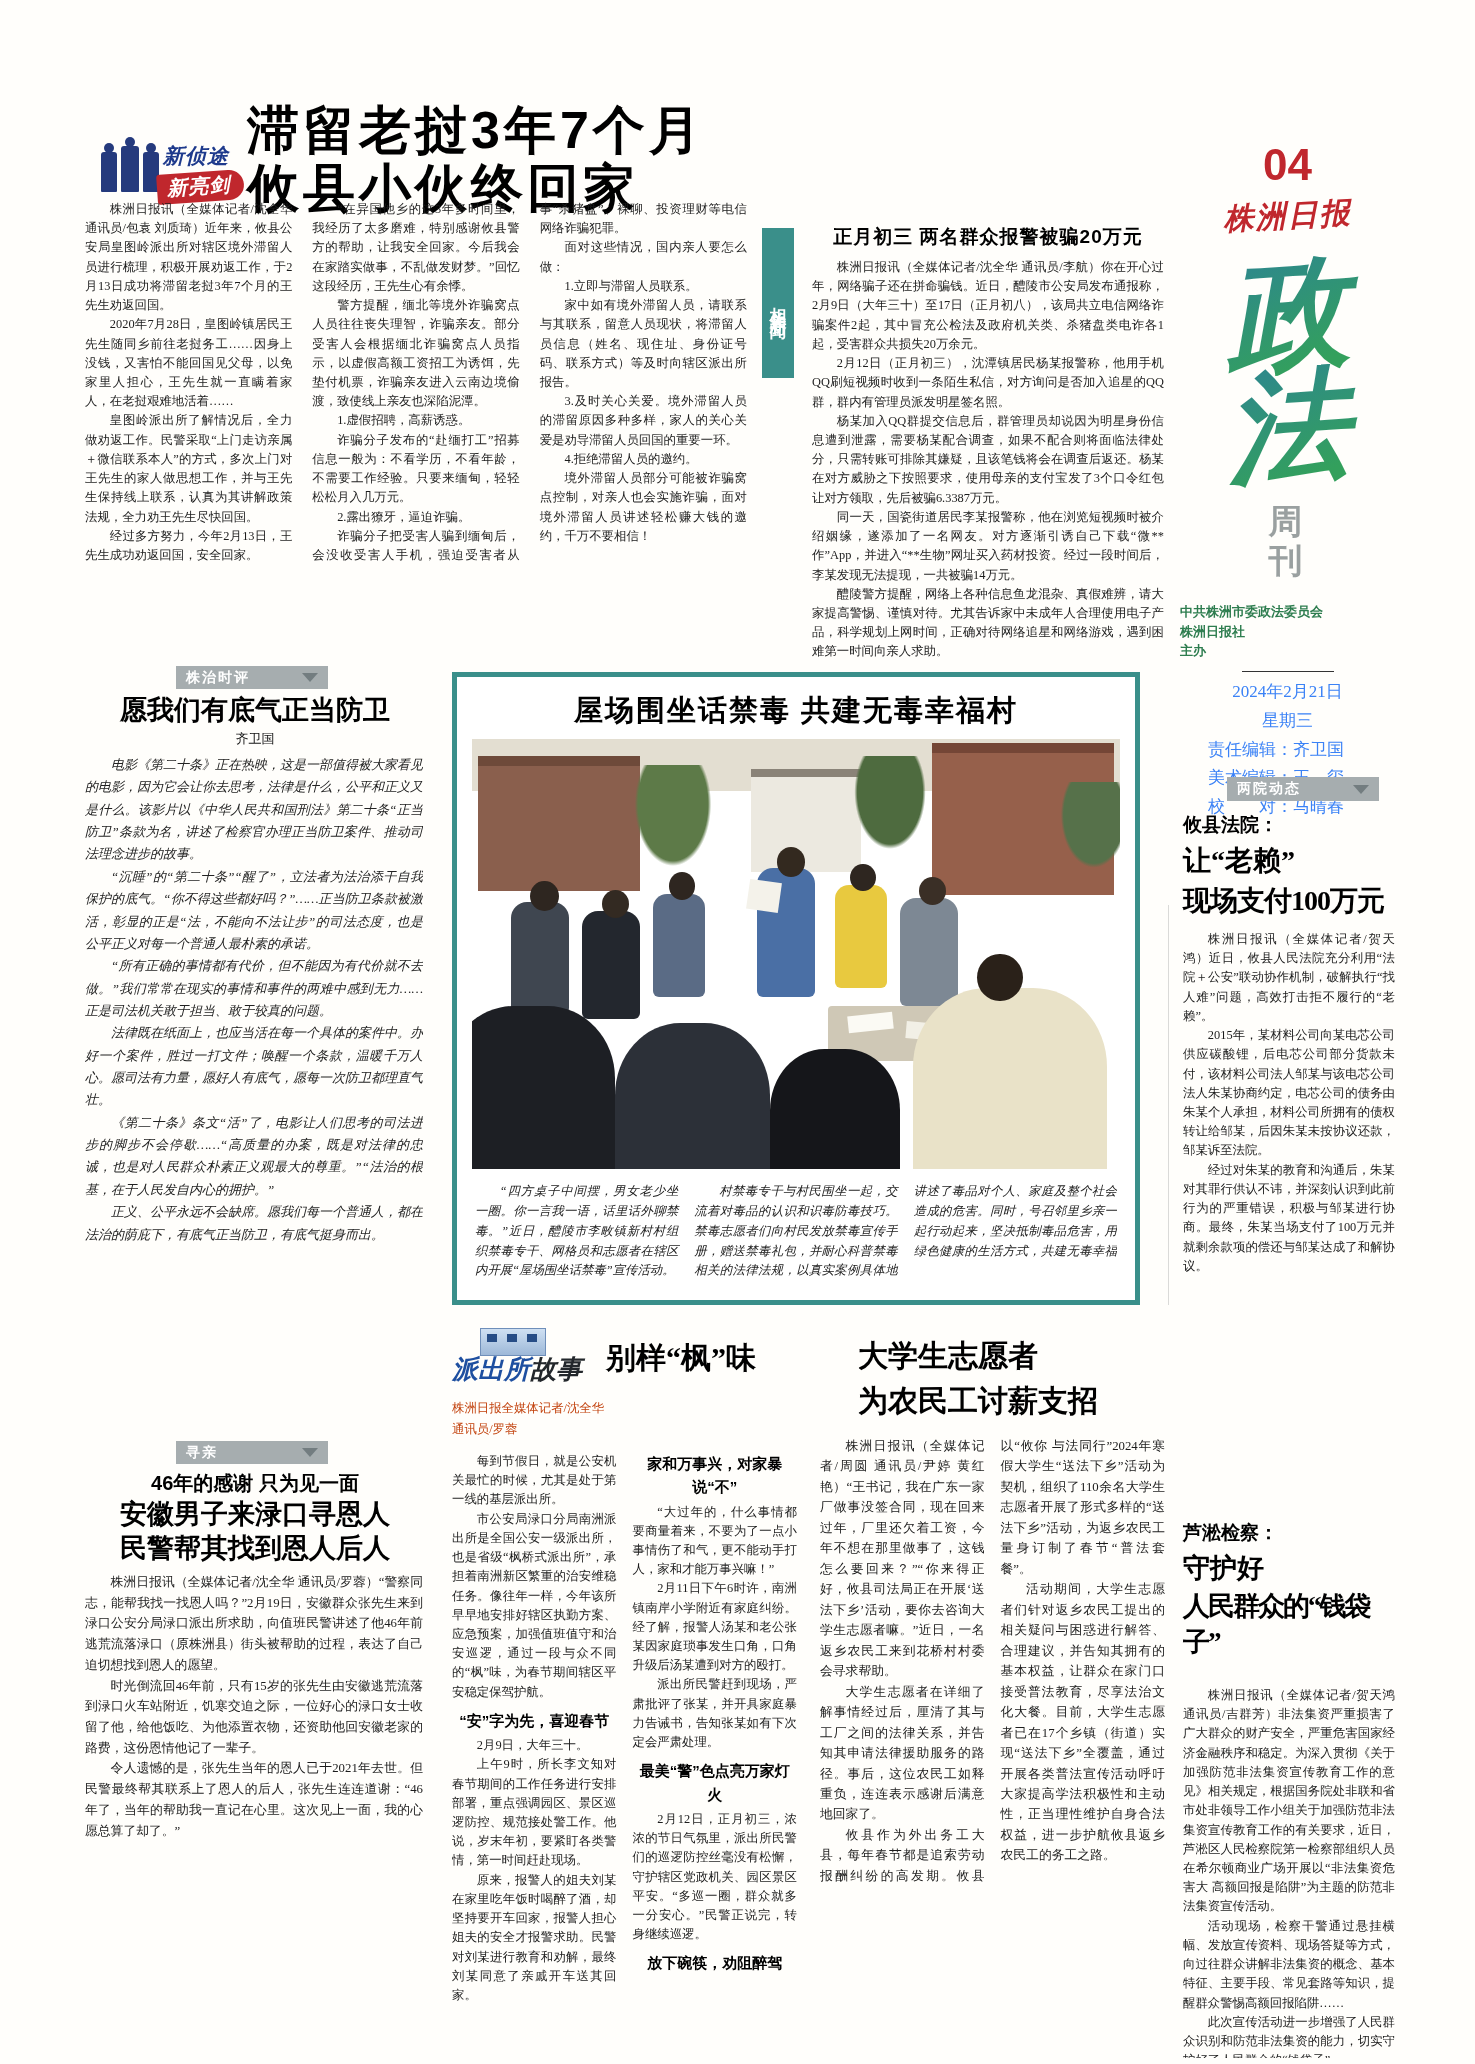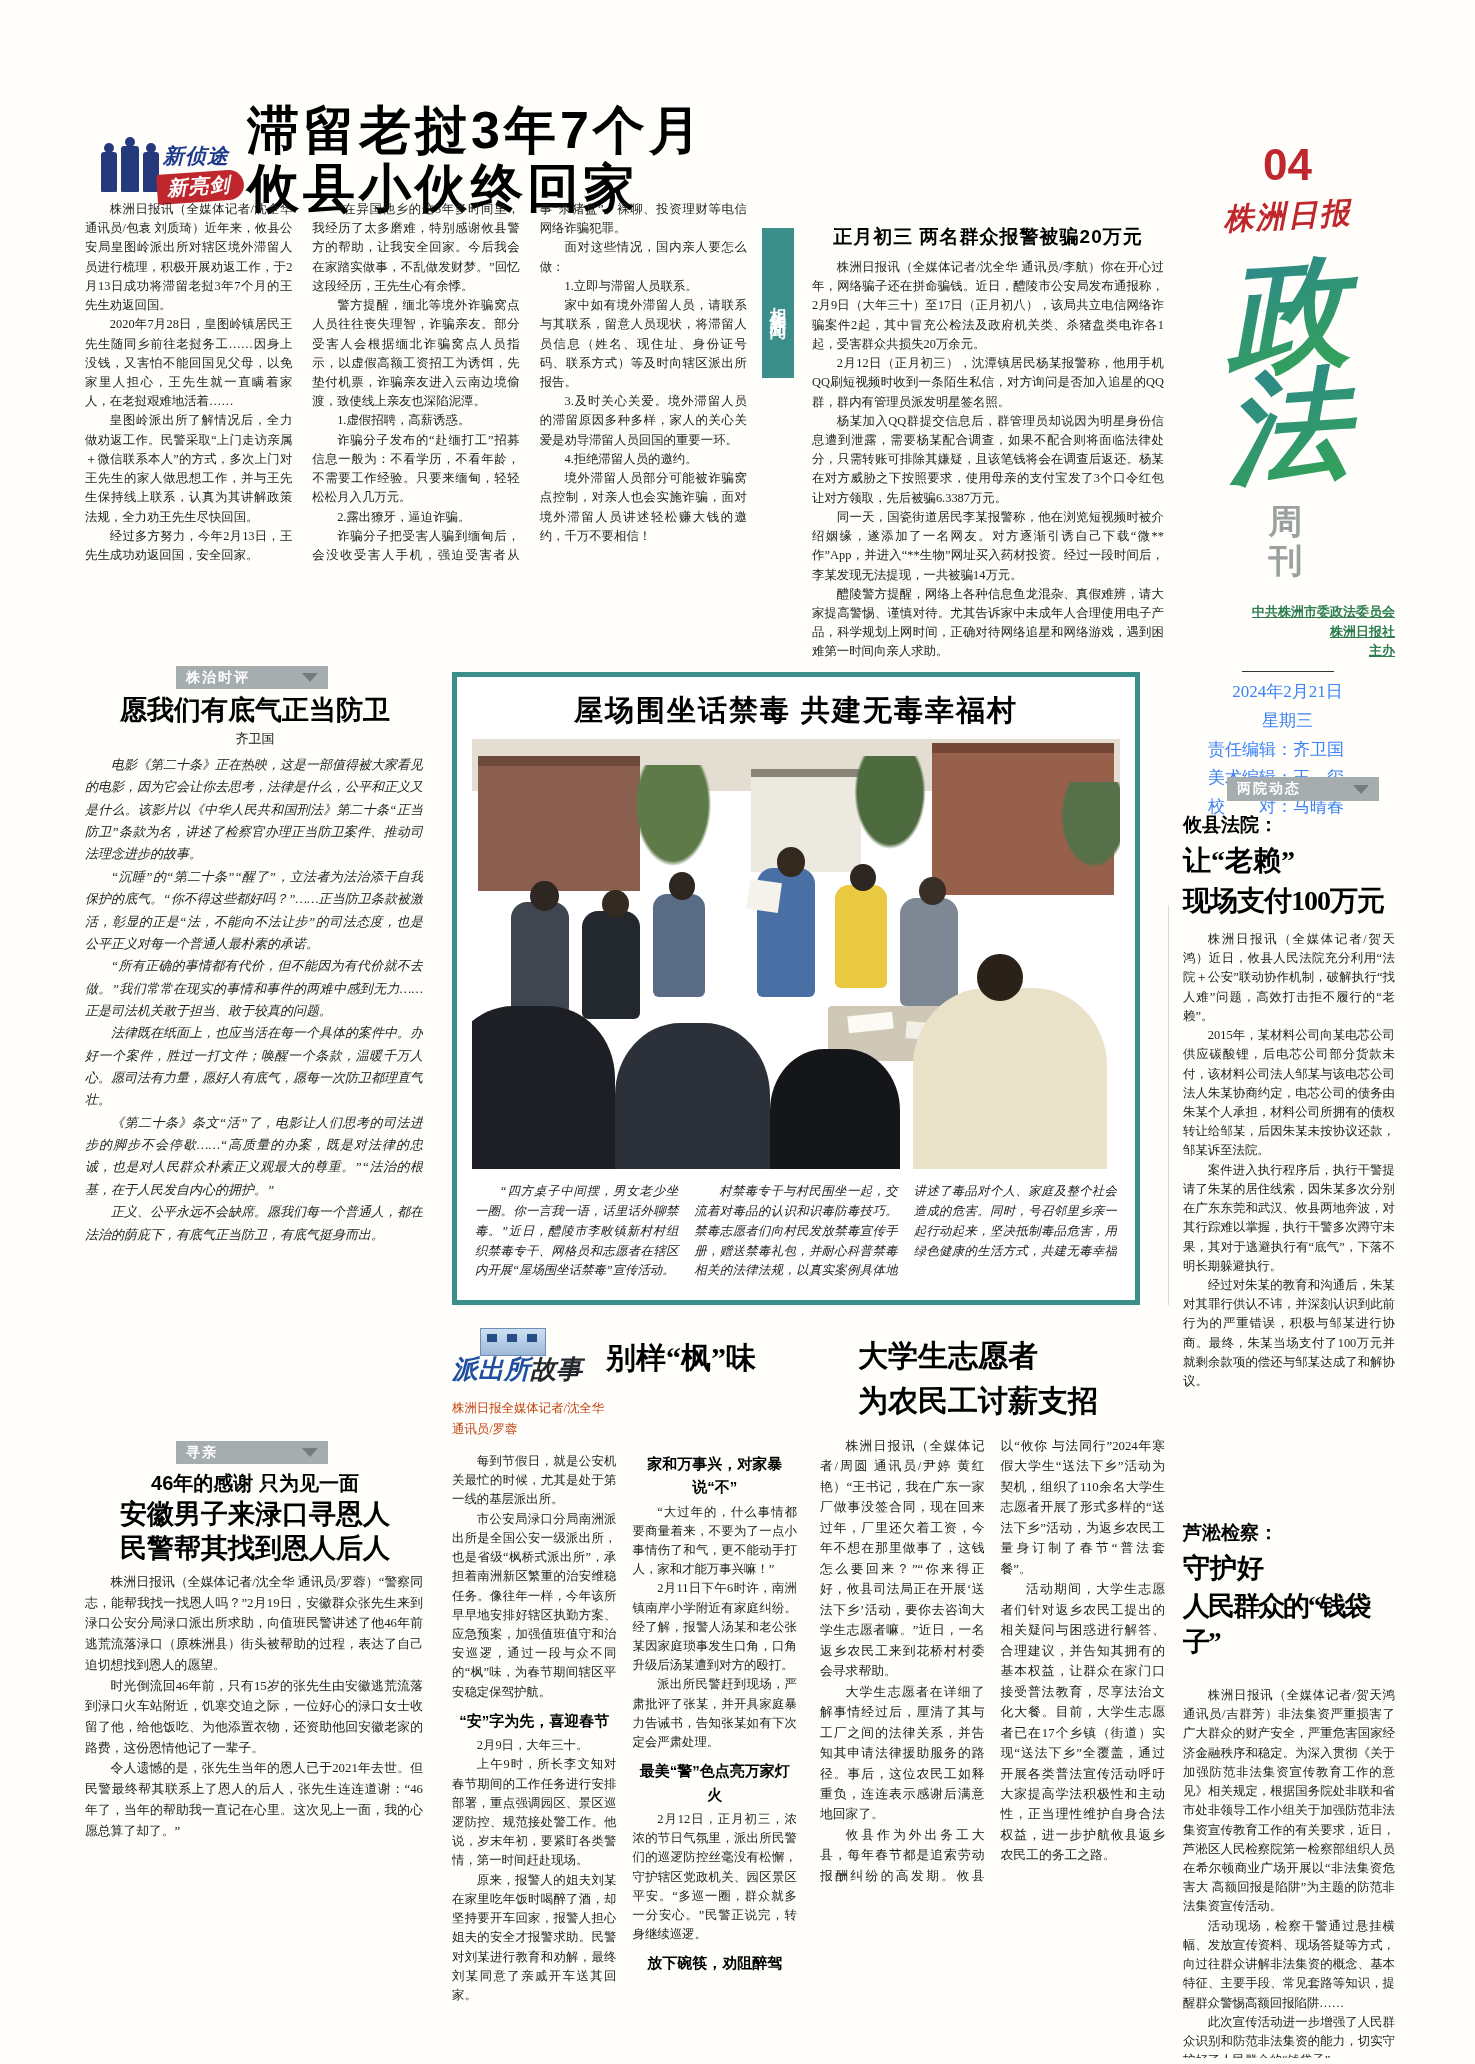--- a/index.html
+++ b/index.html
@@ -22,21 +22,21 @@
   .tab .tri{margin-left:auto;width:0;height:0;border-left:8px solid transparent;border-right:8px solid transparent;border-top:9px solid #737d80;}
   .vtab{background:#3a8f8a;color:#fff;font-family:"Liberation Sans","DejaVu Sans",sans-serif;
         font-weight:700;font-size:17px;writing-mode:vertical-rl;text-orientation:upright;
         display:flex;align-items:center;justify-content:center;letter-spacing:5px;}
   
   .pageno{font-family:"Liberation Sans","DejaVu Sans",sans-serif;font-weight:700;font-size:44px;color:#c0272d;text-align:center;}
   .papername{font-style:italic;font-weight:900;font-size:30px;color:#c0272d;text-align:center;letter-spacing:2px;transform:rotate(-3deg);}
   .zf{font-weight:900;font-style:italic;font-size:122px;line-height:0.98;text-align:center;
       background:linear-gradient(160deg,#2e8a88 20%,#33a05c 80%);-webkit-background-clip:text;background-clip:text;color:transparent;transform:rotate(-4deg);}
   .weekly{font-family:"Liberation Sans","DejaVu Sans",sans-serif;font-weight:700;font-size:34px;line-height:1.15;color:#9aa0a0;text-align:center;letter-spacing:4px;}
-  .sponsor{font-size:13px;line-height:1.5;color:#2e7d4f;text-align:right;font-weight:700;text-decoration:underline;}
+  .sponsor{font-size:13px;line-height:1.5;color:#2e7d4f;text-align:left;font-weight:700;}
   .dateblock{font-size:17px;line-height:1.7;color:#3b82f6;}
   
   .photoframe{border:5px solid #3a8f8a;background:#fff;}
   .fig,.head,.scenery{position:absolute;}
   
   .logo-blue{font-style:italic;font-weight:900;color:#1e3a8c;font-size:21px;letter-spacing:1px;}
   .logo-ribbon{background:#c0272d;color:#fff;font-style:italic;font-weight:900;font-size:20px;
                padding:1px 14px 2px 10px;border-radius:4px 18px 18px 4px;display:inline-block;transform:rotate(-4deg);letter-spacing:1px;}
   .sil{position:absolute;background:#253a7d;border-radius:3px 3px 1px 1px;}
   .sil::before{content:"";position:absolute;top:-9px;left:50%;transform:translateX(-50%);width:10px;height:10px;border-radius:50%;background:#253a7d;}
@@ -117,21 +117,20 @@
     <span>两院动态</span>
       <span class="tri"></span>
   </div>
   <div class="abs" style="left:1183px;top:812px;width:212px;">
     <div class="hl-l" style="font-size:19px;">攸县法院：</div>
     <div class="hl-serif" style="font-size:28px;margin-top:4px;">让“老赖”</div>
     <div class="hl-serif" style="font-size:28px;margin-top:2px;letter-spacing:-1px;">现场支付100万元</div>
     <div class="body-txt" style="margin-top:10px;height:568px;">
         <p class="para">株洲日报讯（全媒体记者/贺天鸿）近日，攸县人民法院充分利用“法院＋公安”联动协作机制，破解执行“找人难”问题，高效打击拒不履行的“老赖”。</p>
         <p class="para">2015年，某材料公司向某电芯公司供应碳酸锂，后电芯公司部分货款未付，该材料公司法人邹某与该电芯公司法人朱某协商约定，电芯公司的债务由朱某个人承担，材料公司所拥有的债权转让给邹某，后因朱某未按协议还款，邹某诉至法院。</p>
-        <p class="para">案件进入执行程序后，执行干警提请了朱某的居住线索，因朱某多次分别在广东东莞和武汉、攸县两地奔波，对其行踪难以掌握，执行干警多次蹲守未果，其对于逃避执行有“底气”，下落不明长期躲避执行。</p>
         <p class="para">经过对朱某的教育和沟通后，朱某对其罪行供认不讳，并深刻认识到此前行为的严重错误，积极与邹某进行协商。最终，朱某当场支付了100万元并就剩余款项的偿还与邹某达成了和解协议。</p>
       </div>
   </div>
 
   <div class="abs" style="left:1183px;top:1520px;width:212px;">
     <div class="hl-l" style="font-size:19px;">芦淞检察：</div>
     <div class="hl-serif" style="font-size:27px;margin-top:4px;">守护好</div>
     <div class="hl-serif" style="font-size:27px;margin-top:2px;letter-spacing:-2px;">人民群众的“钱袋子”</div>
     <div class="body-txt" style="margin-top:26px;height:372px;">
         <p class="para">株洲日报讯（全媒体记者/贺天鸿 通讯员/吉群芳）非法集资严重损害了广大群众的财产安全，严重危害国家经济金融秩序和稳定。为深入贯彻《关于加强防范非法集资宣传教育工作的意见》相关规定，根据国务院处非联和省市处非领导工作小组关于加强防范非法集资宣传教育工作的有关要求，近日，芦淞区人民检察院第一检察部组织人员在希尔顿商业广场开展以“非法集资危害大 高额回报是陷阱”为主题的防范非法集资宣传活动。</p>

